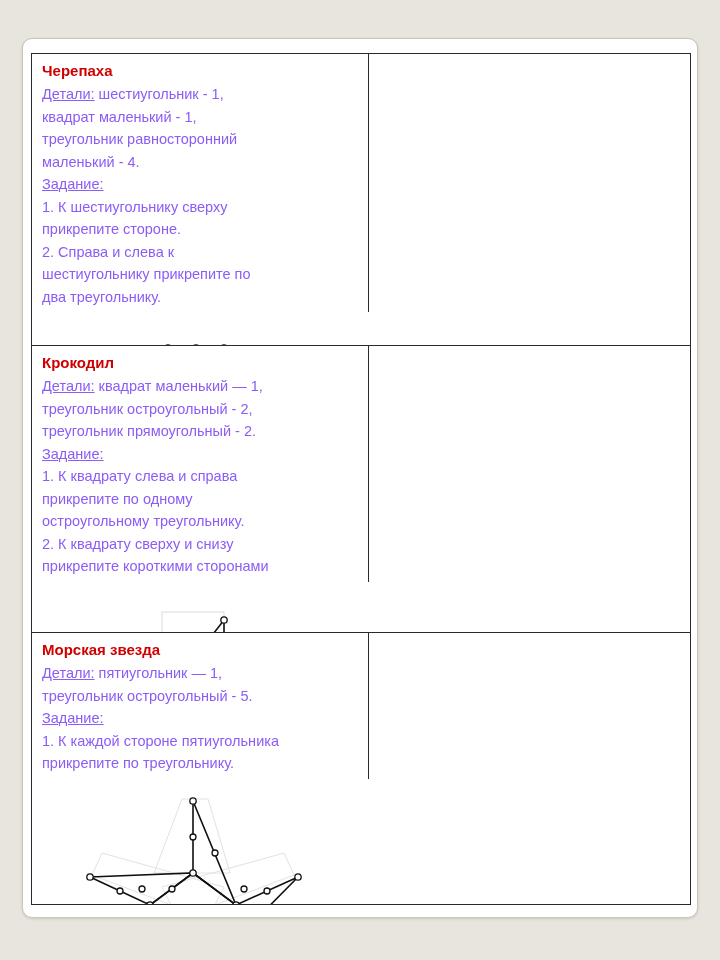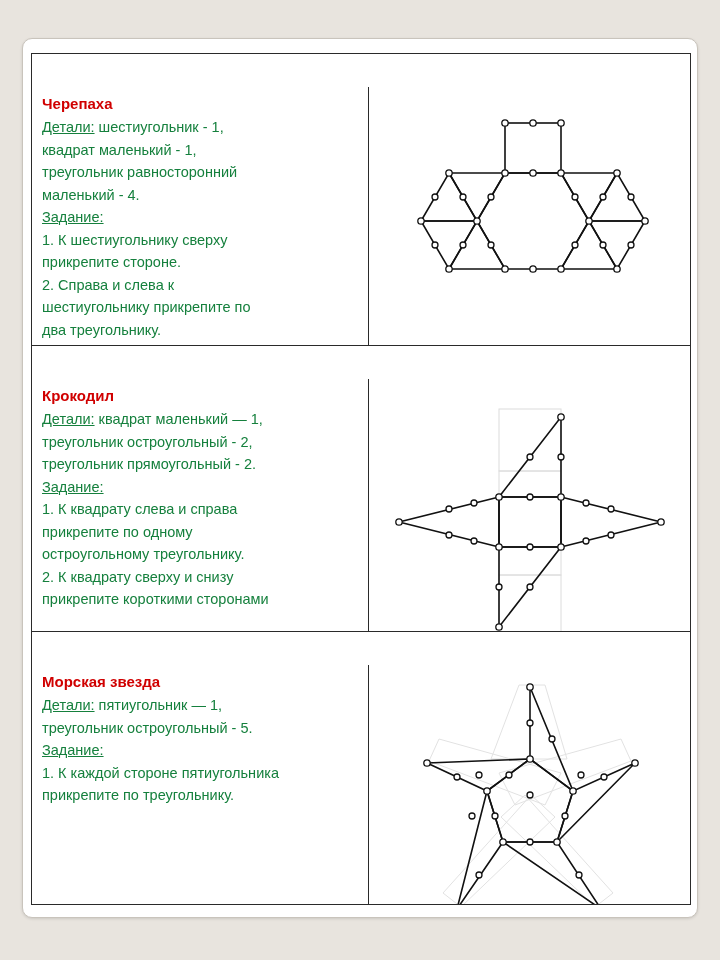--- a/index.html
+++ b/index.html
@@ -31,24 +31,23 @@
     top: 14px;
     width: 660px;
     height: 852px;
     border: 1px solid #2a2a2a;
     box-sizing: border-box;
     display: flex;
     flex-direction: column;
   }
   .row {
     display: flex;
-    flex-direction: row;
+    flex-direction: column;
     border-bottom: 1px solid #2a2a2a;
     box-sizing: border-box;
-    margin-top: 33px;
   }
   .row:last-child {
     border-bottom: none;
   }
   .row-1 { height: 292px; }
   .row-2 { height: 287px; }
   .row-3 { height: 271px; }
   .cell-text {
     width: 337px;
     border-right: 1px solid #2a2a2a;
@@ -63,21 +62,21 @@
     overflow: hidden;
   }
   .title {
     color: #d00000;
     font-weight: bold;
     font-size: 15px;
     line-height: 22px;
     margin: 0 0 1px 2px;
   }
   .para {
-    color: #15803d;
+    color: #8b5cf6;
     font-size: 14.5px;
     line-height: 22.5px;
     margin: 0 0 0 2px;
   }
   .para .u {
     text-decoration: underline;
   }
   .fig-svg {
     position: absolute;
     left: 0;

